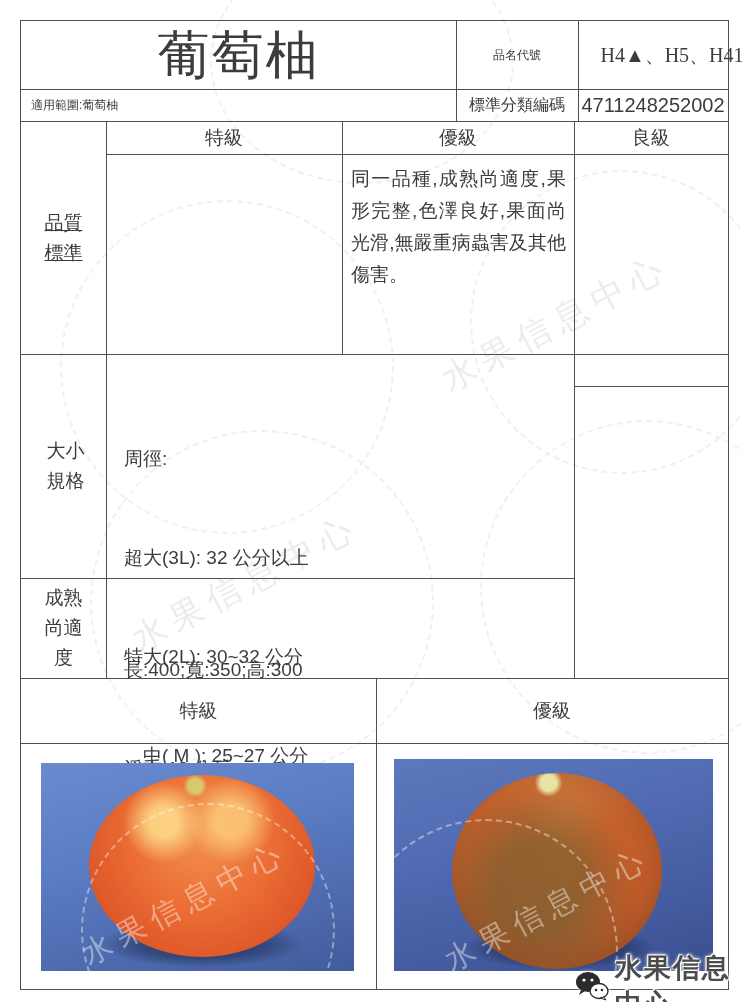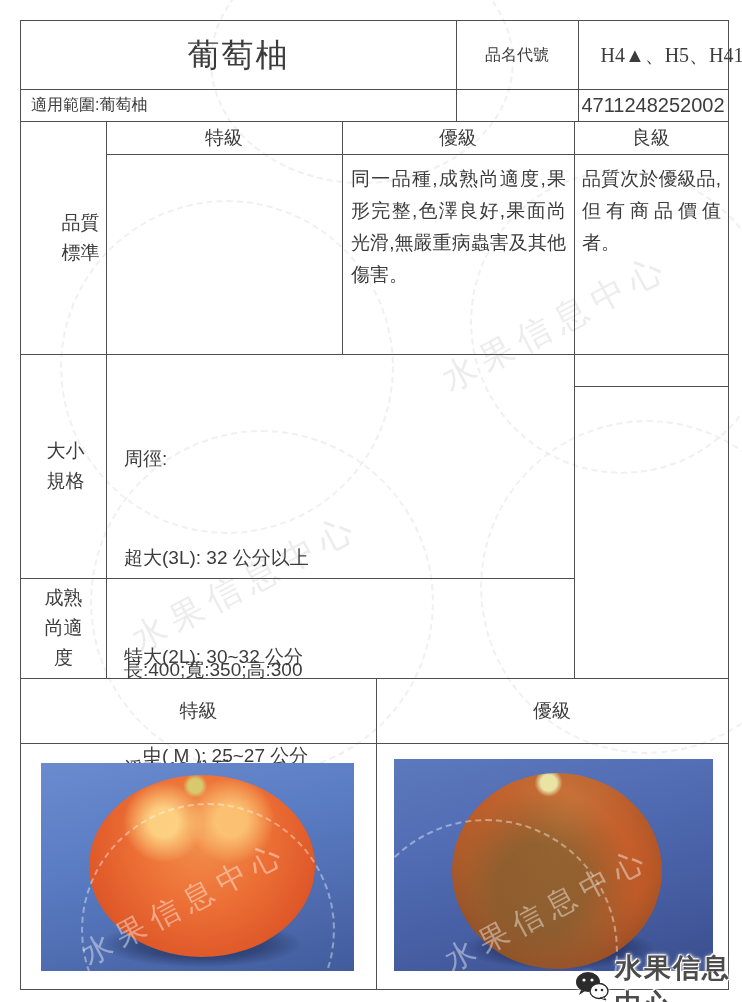--- a/index.html
+++ b/index.html
@@ -8,22 +8,22 @@
     font-family:"Liberation Sans","DejaVu Sans",sans-serif;
     color:#3c3c3c; overflow:hidden;
   }
   .tbl{position:absolute; left:20px; top:20px; width:707px; height:968px;
        border:1px solid #4f4f4f; box-sizing:content-box;}
   .hline{position:absolute; height:1px; background:#4f4f4f;}
   .vline{position:absolute; width:1px; background:#4f4f4f;}
   .cell{position:absolute; display:flex; align-items:center; justify-content:center;
         box-sizing:border-box; line-height:1.25;}
   .left{justify-content:flex-start;}
-  .title{font-size:32px; letter-spacing:2px;}
-  .small{font-size:16px;}
+  .title{font-size:52px; letter-spacing:2px;}
+  .small{font-size:12px;}
   .code{font-size:20px;}
   .body-txt{font-size:19px;}
   .para{position:absolute; font-size:19px; line-height:32px;
         text-align:justify; text-justify:inter-character; color:#3c3c3c;}
   .rowlabel{position:absolute; width:85px; display:flex; align-items:center; justify-content:center;
         font-size:19px; line-height:30px; text-align:center;}
   .rowlabel span{display:block; width:42px;}
   .lines{position:absolute; font-size:19px; line-height:33px; white-space:pre; color:#3c3c3c;}
   
   .wm-circle{position:absolute; border:2px dashed #e4e4e4; border-radius:50%; opacity:.55; pointer-events:none;}
@@ -88,31 +88,31 @@
     <div class="vline" style="left:85px;top:100px;height:557px;"></div>
     <div class="vline" style="left:321px;top:100px;height:233px;"></div>
     <div class="vline" style="left:553px;top:100px;height:557px;"></div>
     <div class="vline" style="left:355px;top:657px;height:311px;"></div>
 
     <div class="cell title" style="left:0;top:0;width:435px;height:68px;">葡萄柚</div>
     <div class="cell small" style="left:435px;top:0;width:122px;height:68px;">品名代號</div>
     <div class="cell code" style="left:576px;top:0;width:150px;height:68px;font-family:Liberation Serif, serif;">H4▲、H5、H41</div>
 
     <div class="cell small left" style="left:0;top:68px;width:435px;height:32px;padding-left:10px;">適用範圍:葡萄柚</div>
+    <div class="cell small" style="left:435px;top:68px;width:122px;height:32px;font-size:16px;">標準分類編碼</div>
     <div class="cell code" style="left:557px;top:68px;width:150px;height:32px;">4711248252002</div>
 
-    <div class="rowlabel" style="left:17px;top:100px;height:233px;">
+    <div class="rowlabel" style="left:0;top:100px;height:233px;text-decoration:underline;">
       <span>品質標準</span>
     </div>
     <div class="cell body-txt" style="left:85px;top:100px;width:236px;height:33px;">特級</div>
     <div class="cell body-txt" style="left:321px;top:100px;width:232px;height:33px;">優級</div>
     <div class="cell body-txt" style="left:553px;top:100px;width:154px;height:33px;">良級</div>
 
     <div class="para" style="left:330px;top:142px;width:215px;">同一品種,成熟尚適度,果形完整,色澤良好,果面尚光滑,無嚴重病蟲害及其他傷害。</div>
-    <div class="para" style="left:561px;top:142px;width:139px;">品質次於優級品,但有商品價值者。</div>
 
     <div class="rowlabel" style="left:0;top:333px;height:224px;text-align:right;">
       <span>大小規格</span>
     </div>
     <div class="lines" style="left:103px;top:355px;">
       <div>周徑:</div>
       <div>超大(3L): 32 公分以上</div>
       <div>特大(2L): 30~32 公分</div>
       <div>　中( M ): 25~27 公分</div>
       <div>　小( S ): 未達 25 公分</div>

